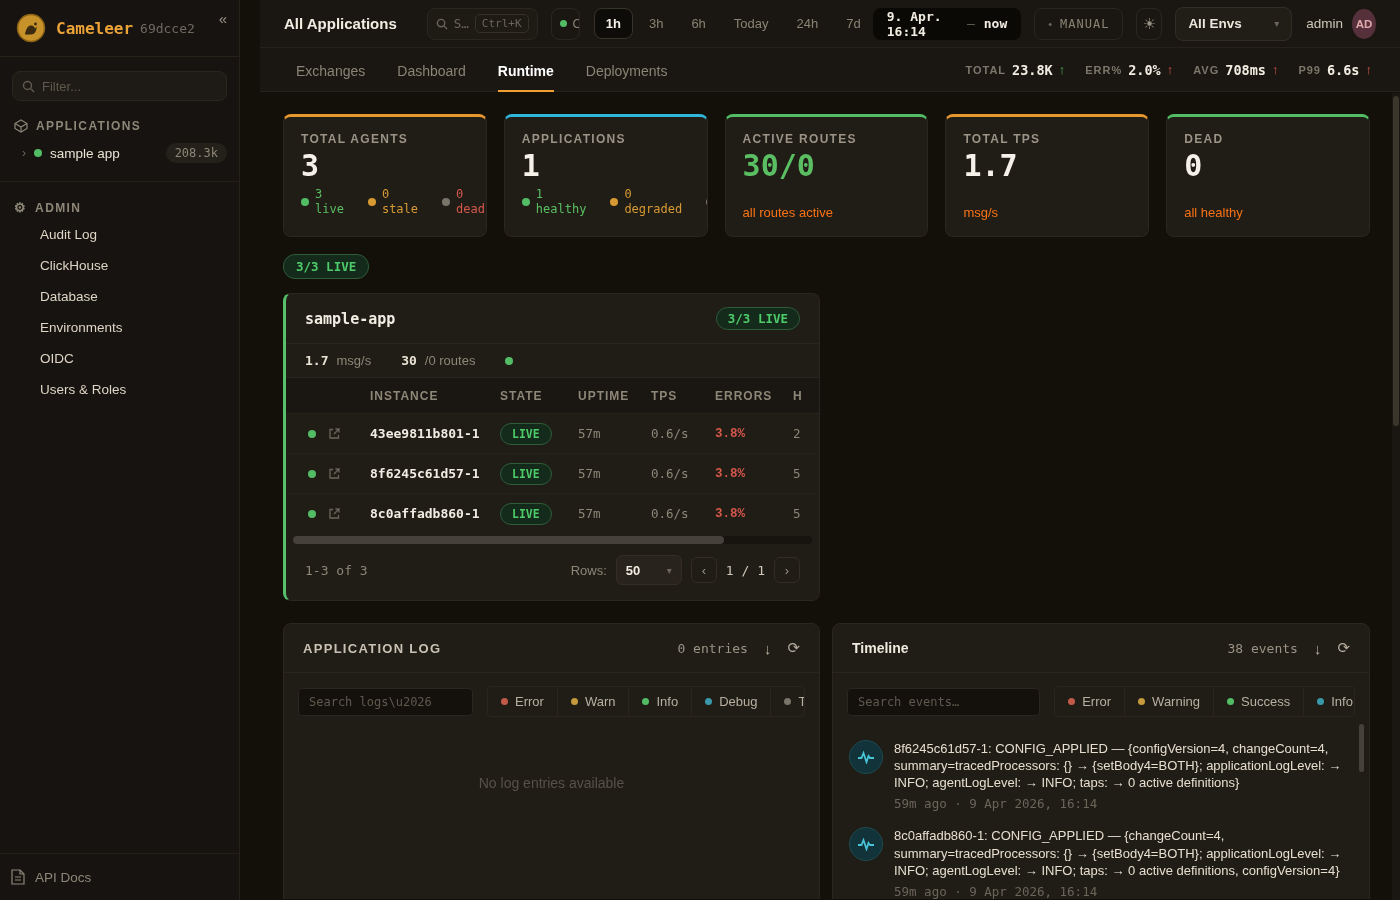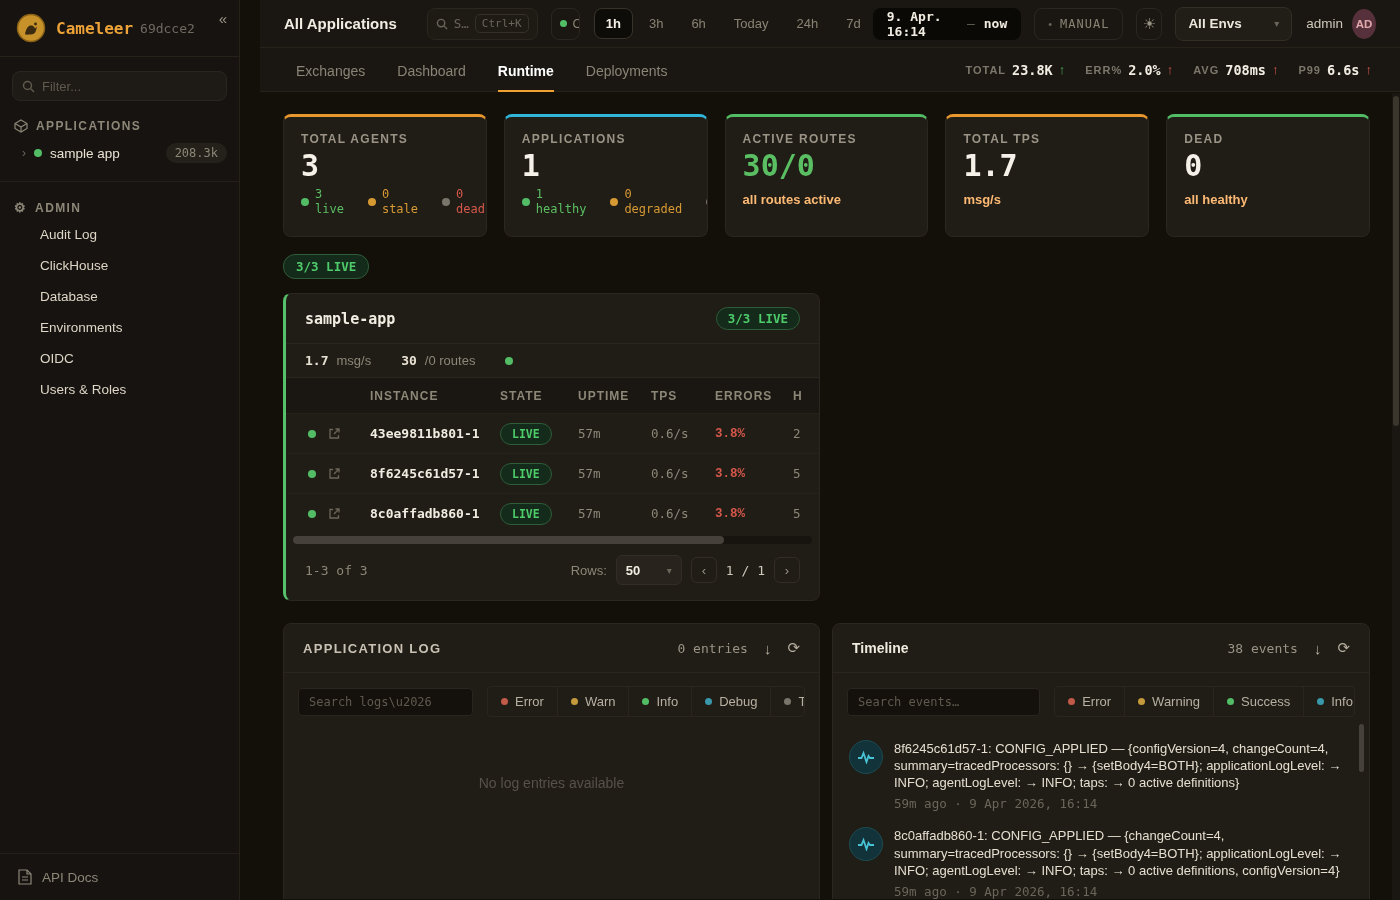--- a/index.html
+++ b/index.html
@@ -18,21 +18,21 @@
   .section-head { display:flex; align-items:center; gap:8px; padding:8px 14px 4px; color:#8d8778; font-size:12px; font-weight:bold; letter-spacing:1.4px; margin-top:10px; }
   .app-item { display:flex; align-items:center; gap:8px; padding:6px 12px 6px 22px; cursor:pointer; }
   .chev { color:#6b655a; font-size:12px; }
   .dot { border-radius:50%; flex:none; }
   .d-green { background:#53bd66; } .d-orange { background:#d79a33; } .d-gray { background:#7a756a; }
   .d-red { background:#c25a4a; } .d-yellow { background:#c49a3c; } .d-cyan { background:#3998aa; }
   .app-item .name { font-size:13.5px; color:#eae3d4; }
   .badge-pill { margin-left:auto; font-family:"DejaVu Sans Mono",monospace; font-size:12px; color:#8d8778; background:#24201a; border-radius:10px; padding:3px 9px; }
   .sb-div { border-top:1px solid #242019; margin:12px 0 2px; }
   .admin-item { padding:8px 14px 8px 40px; font-size:13.5px; color:#ded6c6; cursor:pointer; }
-  .sb-bottom { position:absolute; bottom:0; left:0; right:0; border-top:1px solid #242019; padding:15px 18px; display:flex; align-items:center; gap:10px; color:#8d8778; font-size:13.5px; cursor:pointer; }
+  .sb-bottom { position:absolute; bottom:0; left:0; right:0; border-top:1px solid #242019; padding:15px 11px; display:flex; align-items:center; gap:10px; color:#8d8778; font-size:13.5px; cursor:pointer; }
 
   
   .main { position:fixed; left:260px; top:0; width:1140px; height:900px; }
   .topbar { height:48px; background:#1a1712; border-bottom:1px solid #262119; display:flex; align-items:center; padding:0 24px; }
   .tb-title { font-size:15px; font-weight:bold; color:#f2ede2; white-space:nowrap; }
   .tb-search { width:120px; height:32px; margin-left:30px; background:#1e1a14; border:1px solid #2b261f; border-radius:8px; display:flex; align-items:center; padding:0 8px; gap:6px; cursor:text; }
   .tb-search .ph { font-family:"DejaVu Sans Mono",monospace; font-size:12.5px; color:#6b655a; }
   .kbd { font-family:"DejaVu Sans Mono",monospace; font-size:11px; color:#6b655a; border:1px solid #35302a; border-radius:5px; padding:2px 6px; margin-left:auto; }
   .tb-toggle { width:34px; height:32px; margin-left:13px; border:1px solid #2b261f; border-radius:8px; background:none; display:flex; align-items:center; padding-left:8px; gap:6px; overflow:hidden; color:#8a8374; font-size:13px; cursor:pointer; }
   .ranges { display:flex; align-items:center; margin-left:14px; gap:4px; }
@@ -62,21 +62,21 @@
   .arrow-r { color:#d6584b; font-weight:bold; font-size:13px; }
 
   
   .content { position:relative; height:807px; background:#131009; overflow:hidden; }
   .cards { display:flex; gap:17px; padding:22px 30px 0 23px; }
   .card { flex:1; height:123px; background:#201c16; border:1px solid #2b261f; border-top:3px solid #e8962e; border-radius:8px; padding:15px 17px; overflow:hidden; }
   .acc-orange { border-top-color:#e8962e; } .acc-cyan { border-top-color:#2fb6d9; } .acc-green { border-top-color:#53bd66; }
   .card-title { font-size:12px; font-weight:bold; letter-spacing:1.3px; color:#9a9386; white-space:nowrap; }
   .card-value { font-family:"DejaVu Sans Mono",monospace; font-weight:bold; font-size:30px; color:#f5f1e8; margin-top:4px; line-height:1.05; }
   .card-value.vgreen { color:#5abf63; }
-  .card-cap { font-size:13px; color:#fdba74; margin-top:10px;font-weight:bold; }
+  .card-cap { font-size:13px; color:#f97316; margin-top:23px; }
   .substats { display:flex; gap:24px; margin-top:5px; }
   .ss { display:flex; gap:6px; font-family:"DejaVu Sans Mono",monospace; font-size:12px; line-height:1.3; white-space:nowrap; }
   .ss .dot { width:8px; height:8px; margin-top:11px; }
   .ss-green { color:#5abf63; } .ss-orange { color:#d79a33; } .ss-red { color:#d6584b; }
 
   .live-chip { display:inline-flex; margin:17px 0 0 23px; padding:4px 12px; border:1px solid #2f5c39; background:#142a1a; color:#4ecb6a; border-radius:12px; font-family:"DejaVu Sans Mono",monospace; font-size:12.5px; font-weight:bold; }
 
   
   .app-card { width:537px; margin:14px 0 0 23px; background:#201c16; border:1px solid #2b261f; border-left:3px solid #57c06a; border-radius:8px; overflow:hidden; }
   .app-head { display:flex; align-items:center; padding:13px 19px; }

